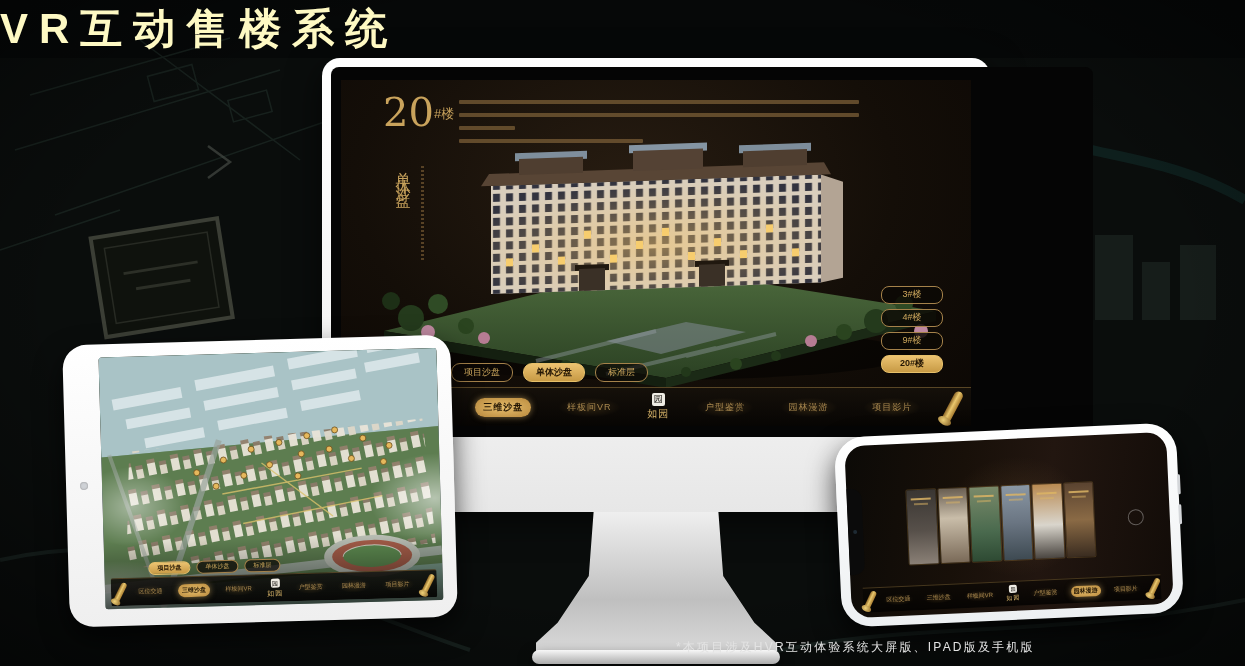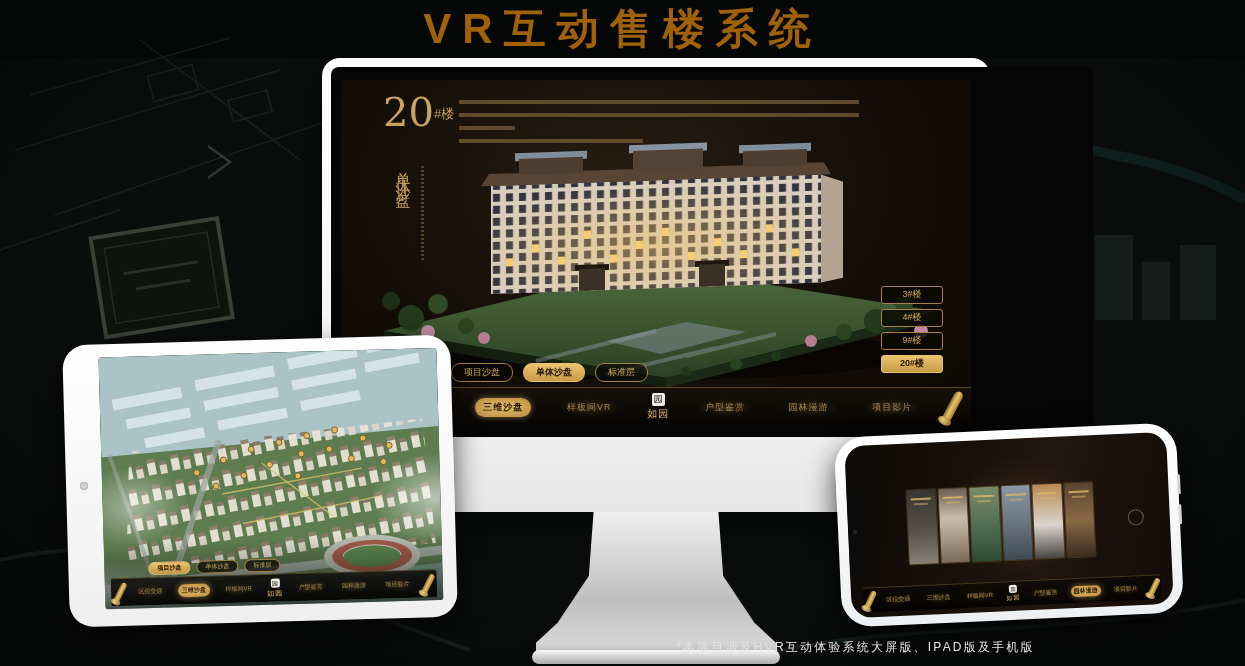--- a/index.html
+++ b/index.html
@@ -5,21 +5,21 @@
   html,body{margin:0;padding:0;}
   body{
     position:relative;width:1245px;height:666px;overflow:hidden;
     background:#0a0d0c;font-family:"Liberation Sans",sans-serif;
   }
   .bg-svg{position:absolute;left:0;top:0;z-index:0;}
 
   
   .page-title{
     position:absolute;top:0;left:0;right:0;height:58px;line-height:58px;z-index:7;
-    text-align:center;color:#a16207;font-size:42px;font-weight:bold;letter-spacing:11px;
+    color:#fef9c3;font-size:42px;font-weight:bold;letter-spacing:11px;
   }
   .footnote{
     position:absolute;left:676px;top:639px;z-index:7;
     color:#e3e3e3;font-size:12px;letter-spacing:2.2px;
   }
 
   
   .tab{font-size:9px;color:#cfa95e;border:1px solid #a5824a;border-radius:9px;
        padding:2px 12px;background:rgba(12,9,5,.72);white-space:nowrap;}
   .tab.active{background:linear-gradient(180deg,#ecc371,#c79a45);color:#241604;font-weight:bold;border-color:#e6c06a;}
@@ -55,21 +55,21 @@
   .mheading-unit{font-size:13px;vertical-align:8px;}
   .mheading-sub{position:absolute;left:52px;top:80px;writing-mode:vertical-rl;font-size:15px;
        letter-spacing:7px;color:#c9a35c;font-family:"DejaVu Serif",serif;}
   .mheading-entxt{position:absolute;left:80px;top:86px;width:3px;height:96px;opacity:.65;
        background:repeating-linear-gradient(180deg,#7a5c33 0 2px,rgba(0,0,0,0) 2px 4px);}
   .mdesc{position:absolute;left:118px;top:20px;width:400px;}
   .mdesc .dl{height:4px;background:#6e5531;margin-bottom:9px;border-radius:1px;opacity:.85;}
   .bldg-svg{position:absolute;left:15px;top:46px;width:600px;height:262px;}
   .floor-btns{position:absolute;right:28px;top:206px;display:flex;flex-direction:column;gap:5px;}
   .fbtn{width:60px;height:16px;line-height:15px;text-align:center;font-size:9px;color:#cfa95e;
-       border:1px solid #a5824a;border-radius:3px;background:rgba(12,9,5,.85);}
+       border:1px solid #a5824a;border-radius:8px;background:rgba(12,9,5,.85);}
   .fbtn.active{background:linear-gradient(180deg,#ecc371,#c79a45);color:#241604;font-weight:bold;border-color:#e6c06a;}
   .mtabs{position:absolute;left:110px;bottom:44px;display:flex;gap:10px;}
   .mnav{position:absolute;left:0;right:0;bottom:0;height:38px;padding:0 14px;
        background:linear-gradient(180deg,#15100a,#070503);border-top:1px solid rgba(190,150,80,.45);
        display:flex;align-items:center;justify-content:space-between;}
 
   
   .tablet{position:absolute;left:66px;top:340px;width:388px;height:282px;z-index:4;transform:rotate(-1.6deg);}
   .tablet-frame{position:absolute;left:0;top:0;right:0;bottom:0;border-radius:24px;
        background:linear-gradient(180deg,#ffffff,#efefef);box-shadow:0 12px 28px rgba(0,0,0,.7);}

